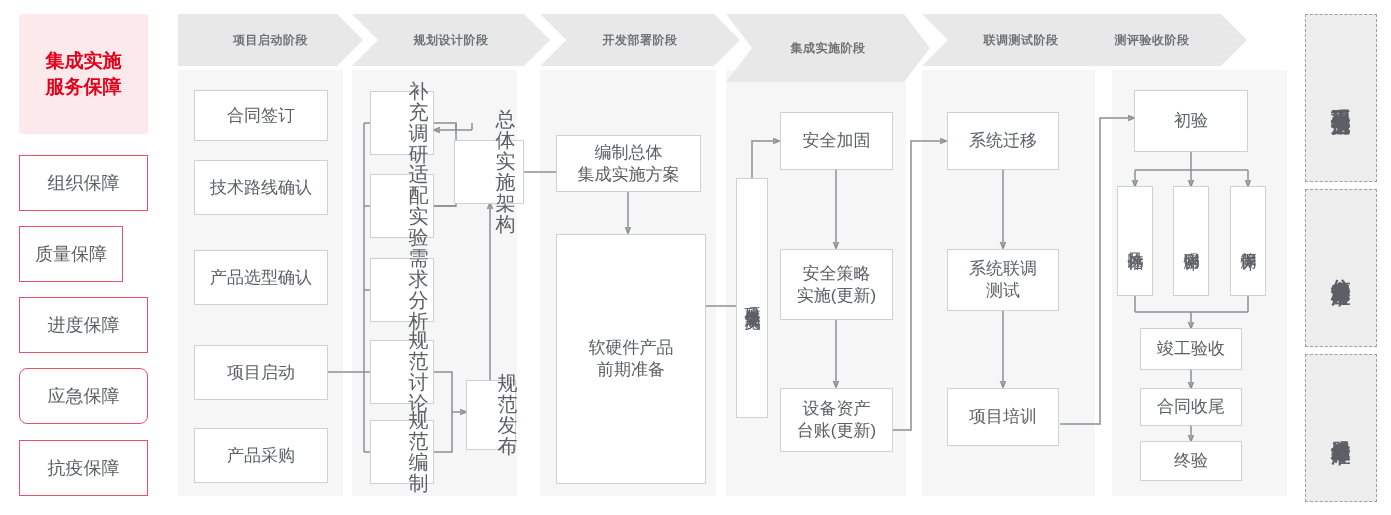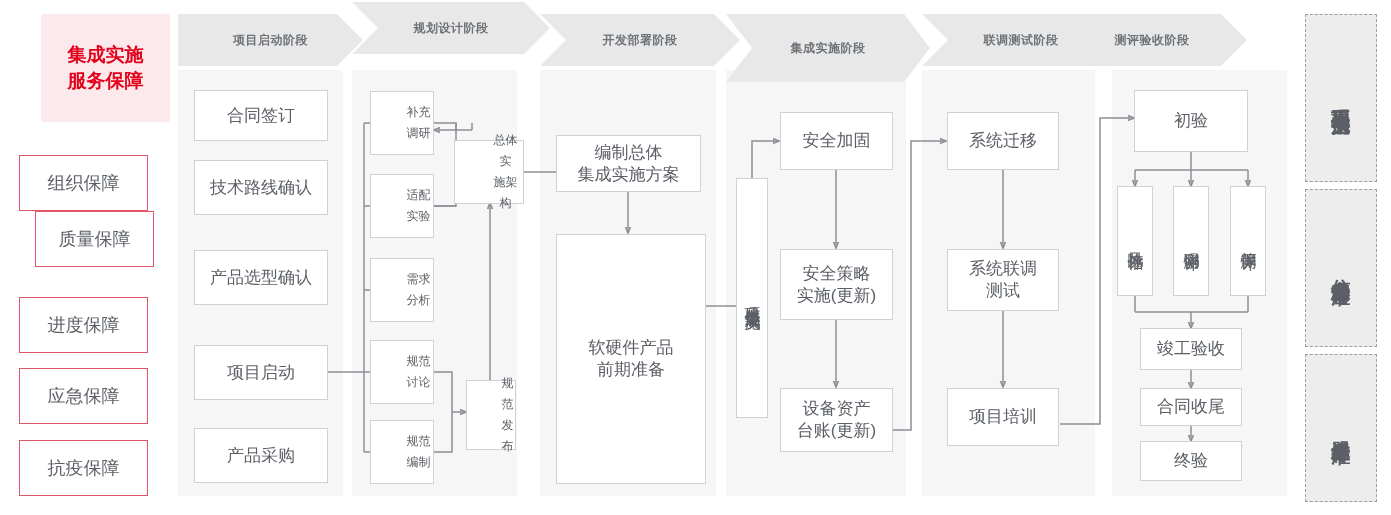--- a/index.html
+++ b/index.html
@@ -60,21 +60,21 @@
   .node{
     background:#ffffff;
     border:1px solid #cfd2d4;
     color:#5c6066;
     font-size:17px;
     line-height:22px;
     display:flex;align-items:center;justify-content:center;
     text-align:center;
     box-sizing:border-box;
   }
-  .node.small{font-size:12px;line-height:21px;padding-left:33px;}
+  .node.small{font-size:20px;line-height:21px;padding-left:33px;}
   .node.vert{
     writing-mode:vertical-rl;
     text-orientation:upright;
     letter-spacing:1px;
     line-height:1.06;
     font-size:16px;
   }
 
   
   .std-box{
@@ -96,54 +96,54 @@
 
   
   #wires{position:absolute;left:0;top:0;width:1391px;height:515px;pointer-events:none;}
   #wires path,#wires line{stroke:#8b9096;stroke-width:1.5px;fill:none;}
 </style>
 </head>
 <body>
 
 <div id="canvas">
 
-  <div class="abs side-title" style="left:19px;top:14px;width:129px;height:108px;margin-left:22px;">
+  <div class="abs side-title" style="left:19px;top:14px;width:129px;height:120px;">
     <div>
       <div>集成实施</div>
       <div>服务保障</div>
     </div>
   </div>
 
   <div class="abs side-item" style="left:19px;top:155px;width:129px;height:56px;">
     <span>组织保障</span>
   </div>
-  <div class="abs side-item" style="left:19px;top:211px;width:119px;height:56px;margin-left:16px;">
+  <div class="abs side-item" style="left:19px;top:226px;width:104px;height:56px;">
     <span>质量保障</span>
   </div>
   <div class="abs side-item" style="left:19px;top:297px;width:129px;height:56px;">
     <span>进度保障</span>
   </div>
-  <div class="abs side-item" style="left:19px;top:368px;width:129px;height:56px;">
+  <div class="abs side-item" style="left:19px;top:368px;width:129px;height:56px;border-radius:8px;">
     <span>应急保障</span>
   </div>
   <div class="abs side-item" style="left:19px;top:440px;width:129px;height:56px;">
     <span>抗疫保障</span>
   </div>
 
   <div class="abs phase-body" style="left:178px;top:70px;width:165px;height:426px;"></div>
   <div class="abs phase-body" style="left:352px;top:70px;width:165px;height:426px;"></div>
   <div class="abs phase-body" style="left:540px;top:70px;width:176px;height:426px;"></div>
   <div class="abs phase-body" style="left:726px;top:70px;width:180px;height:426px;"></div>
   <div class="abs phase-body" style="left:922px;top:70px;width:173px;height:426px;"></div>
   <div class="abs phase-body" style="left:1112px;top:70px;width:175px;height:426px;"></div>
 
   <div class="abs phase-head first" style="left:178px;top:14px;width:185px;height:52px;">
     <span>项目启动阶段</span>
   </div>
-  <div class="abs phase-head mid" style="left:352px;top:2px;width:198px;height:52px;">
+  <div class="abs phase-head mid" style="left:352px;top:14px;width:198px;height:52px;">
     <span>规划设计阶段</span>
   </div>
   <div class="abs phase-head mid" style="left:540px;top:14px;width:200px;height:52px;">
     <span>开发部署阶段</span>
   </div>
   <div class="abs phase-head mid" style="left:726px;top:14px;width:204px;height:68px;">
     <span>集成实施阶段</span>
   </div>
   <div class="abs phase-head mid" style="left:922px;top:14px;width:198px;height:52px;">
     <span>联调测试阶段</span>

